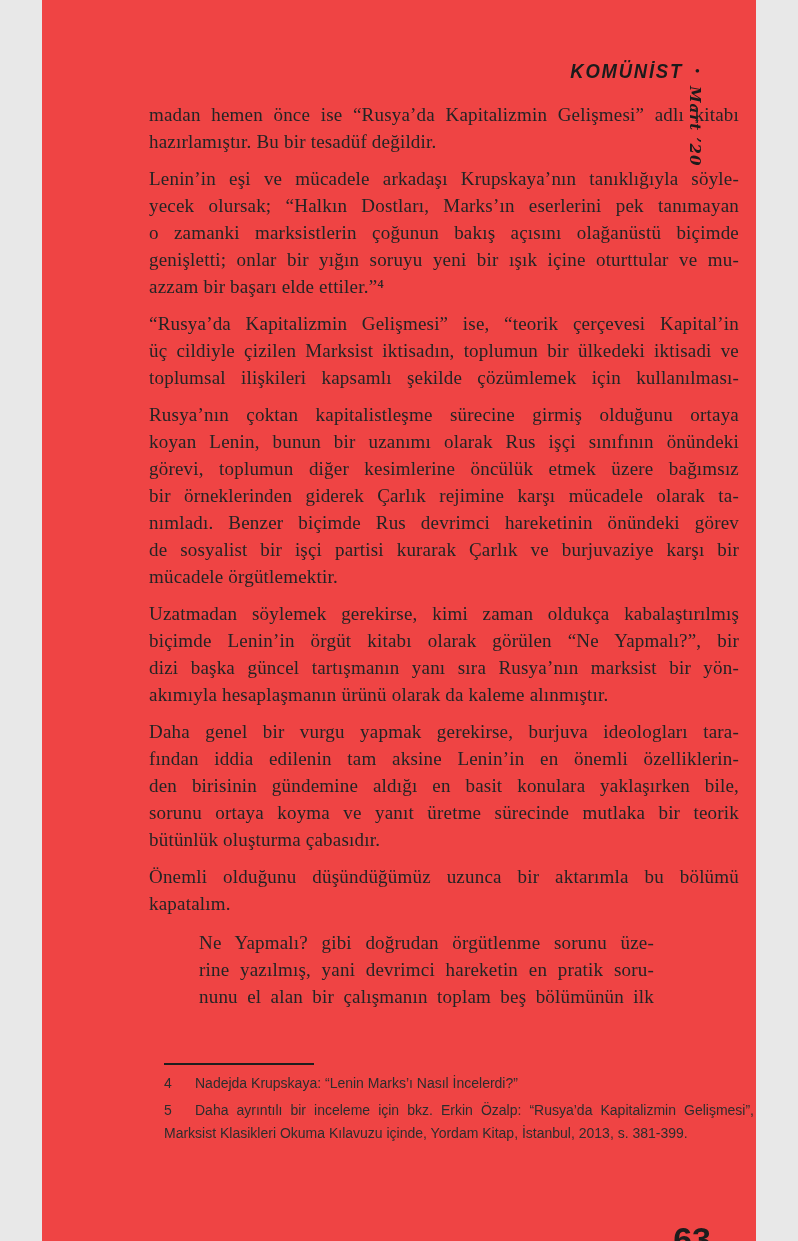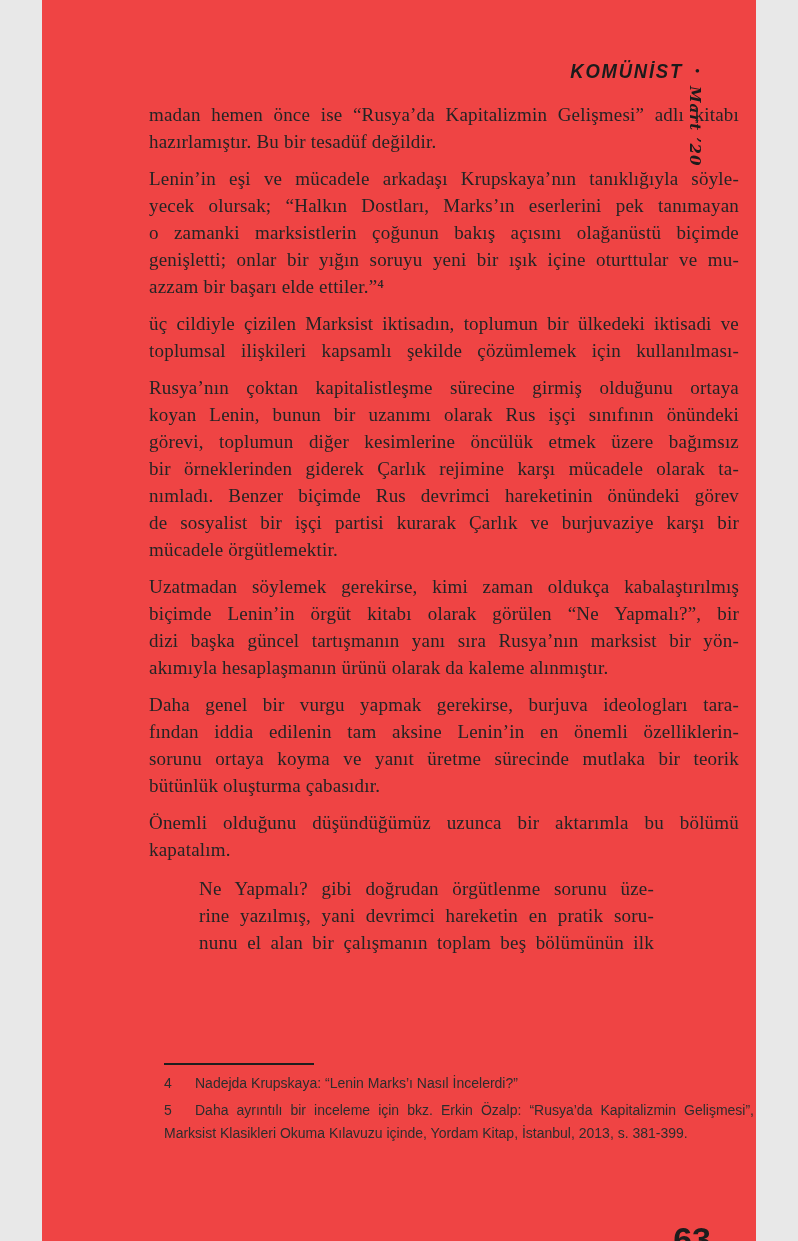--- a/index.html
+++ b/index.html
@@ -62,20 +62,21 @@
         <div class="line">hazırlamıştır. Bu bir tesadüf değildir.</div>
       </div>
       <div class="para">
         <div class="line justify">Lenin’in eşi ve mücadele arkadaşı Krupskaya’nın tanıklığıyla söyle-</div>
         <div class="line justify">yecek olursak; “Halkın Dostları, Marks’ın eserlerini pek tanımayan</div>
         <div class="line justify">o zamanki marksistlerin çoğunun bakış açısını olağanüstü biçimde</div>
         <div class="line justify">genişletti; onlar bir yığın soruyu yeni bir ışık içine oturttular ve mu-</div>
         <div class="line">azzam bir başarı elde ettiler.”⁴</div>
       </div>
       <div class="para">
+        <div class="line justify">“Rusya’da Kapitalizmin Gelişmesi” ise, “teorik çerçevesi Kapital’in</div>
         <div class="line justify">üç cildiyle çizilen Marksist iktisadın, toplumun bir ülkedeki iktisadi ve</div>
         <div class="line justify">toplumsal ilişkileri kapsamlı şekilde çözümlemek için kullanılması-</div>
       </div>
       <div class="para">
         <div class="line justify">Rusya’nın çoktan kapitalistleşme sürecine girmiş olduğunu ortaya</div>
         <div class="line justify">koyan Lenin, bunun bir uzanımı olarak Rus işçi sınıfının önündeki</div>
         <div class="line justify">görevi, toplumun diğer kesimlerine öncülük etmek üzere bağımsız</div>
         <div class="line justify">bir örneklerinden giderek Çarlık rejimine karşı mücadele olarak ta-</div>
         <div class="line justify">nımladı. Benzer biçimde Rus devrimci hareketinin önündeki görev</div>
         <div class="line justify">de sosyalist bir işçi partisi kurarak Çarlık ve burjuvaziye karşı bir</div>
@@ -83,20 +84,21 @@
       </div>
       <div class="para">
         <div class="line justify">Uzatmadan söylemek gerekirse, kimi zaman oldukça kabalaştırılmış</div>
         <div class="line justify">biçimde Lenin’in örgüt kitabı olarak görülen “Ne Yapmalı?”, bir</div>
         <div class="line justify">dizi başka güncel tartışmanın yanı sıra Rusya’nın marksist bir yön-</div>
         <div class="line">akımıyla hesaplaşmanın ürünü olarak da kaleme alınmıştır.</div>
       </div>
       <div class="para">
         <div class="line justify">Daha genel bir vurgu yapmak gerekirse, burjuva ideologları tara-</div>
         <div class="line justify">fından iddia edilenin tam aksine Lenin’in en önemli özelliklerin-</div>
+        <div class="line justify">den birisinin gündemine aldığı en basit konulara yaklaşırken bile,</div>
         <div class="line justify">sorunu ortaya koyma ve yanıt üretme sürecinde mutlaka bir teorik</div>
         <div class="line">bütünlük oluşturma çabasıdır.</div>
       </div>
       <div class="para">
         <div class="line justify">Önemli olduğunu düşündüğümüz uzunca bir aktarımla bu bölümü</div>
         <div class="line">kapatalım.</div>
       </div>
       <div class="para quote">
         <div class="line justify">Ne Yapmalı? gibi doğrudan örgütlenme sorunu üze-</div>
         <div class="line justify">rine yazılmış, yani devrimci hareketin en pratik soru-</div>

